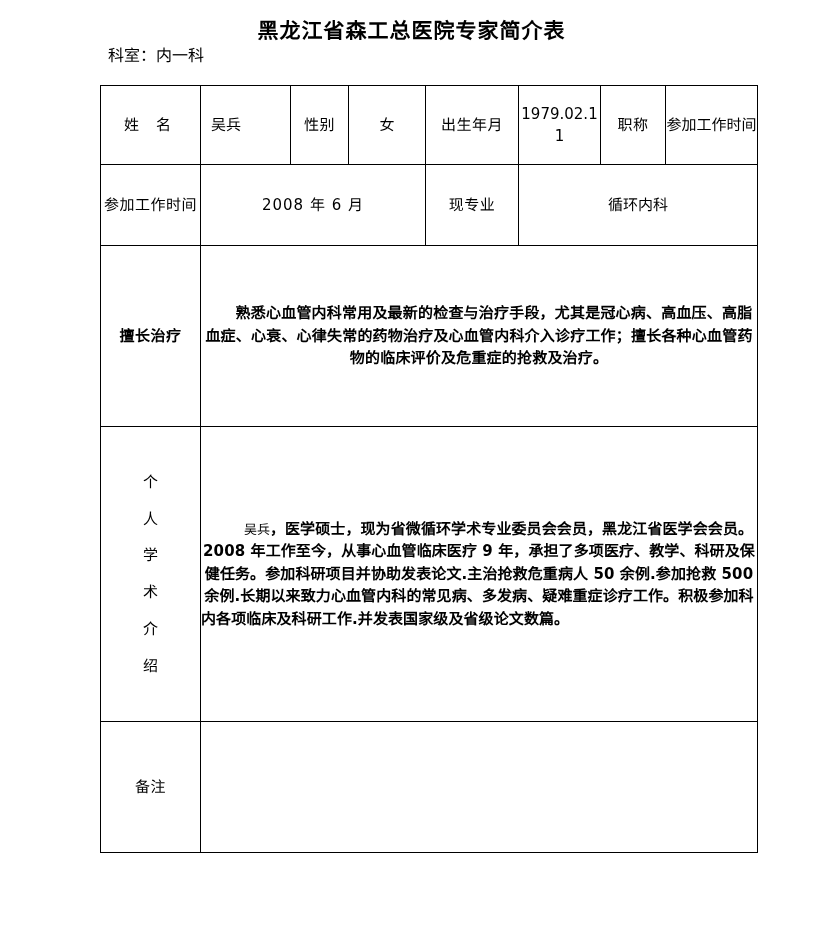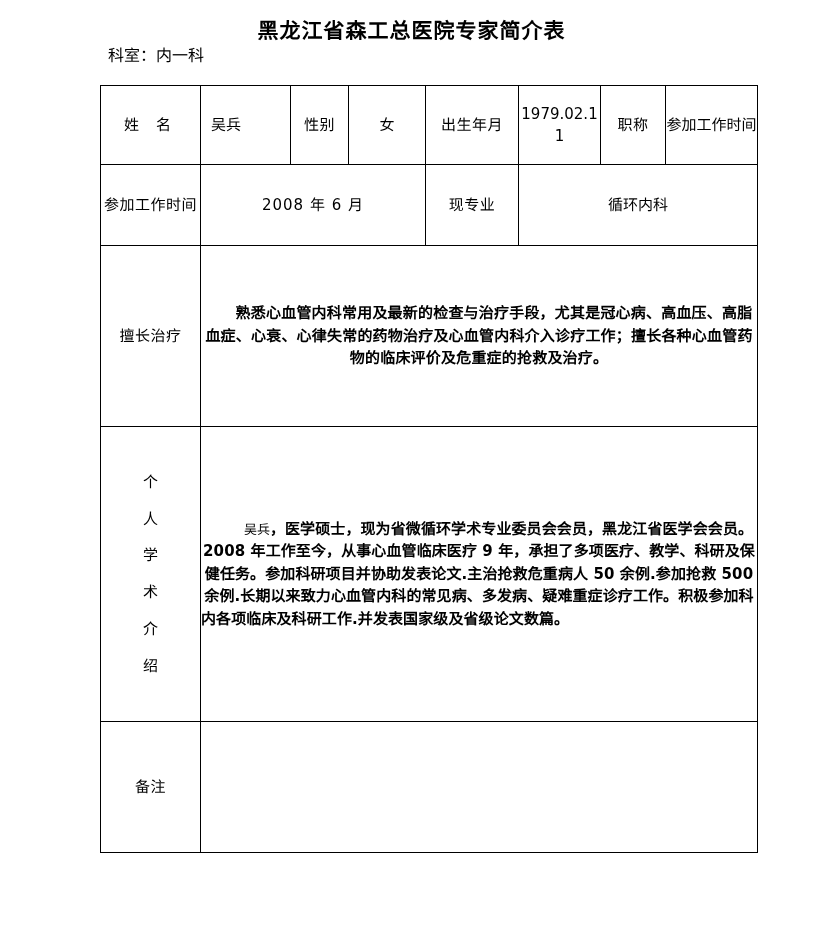--- a/index.html
+++ b/index.html
@@ -106,20 +106,21 @@
 
   .worktime {
     font-family: "DejaVu Serif", "Liberation Serif", serif;
     font-size: 16px;
     letter-spacing: 1px;
   }
 
   
   .skills-label-cell {
     height: 180px;
+    font-weight: bold;
   }
   .skills-body {
     text-align: justify;
     text-align-last: center;
     font-weight: bold;
     font-size: 15.5px;
     line-height: 2.25;
     padding: 10px 12px 10px 12px;
     letter-spacing: 0.2px;
     margin-left: 36px;

